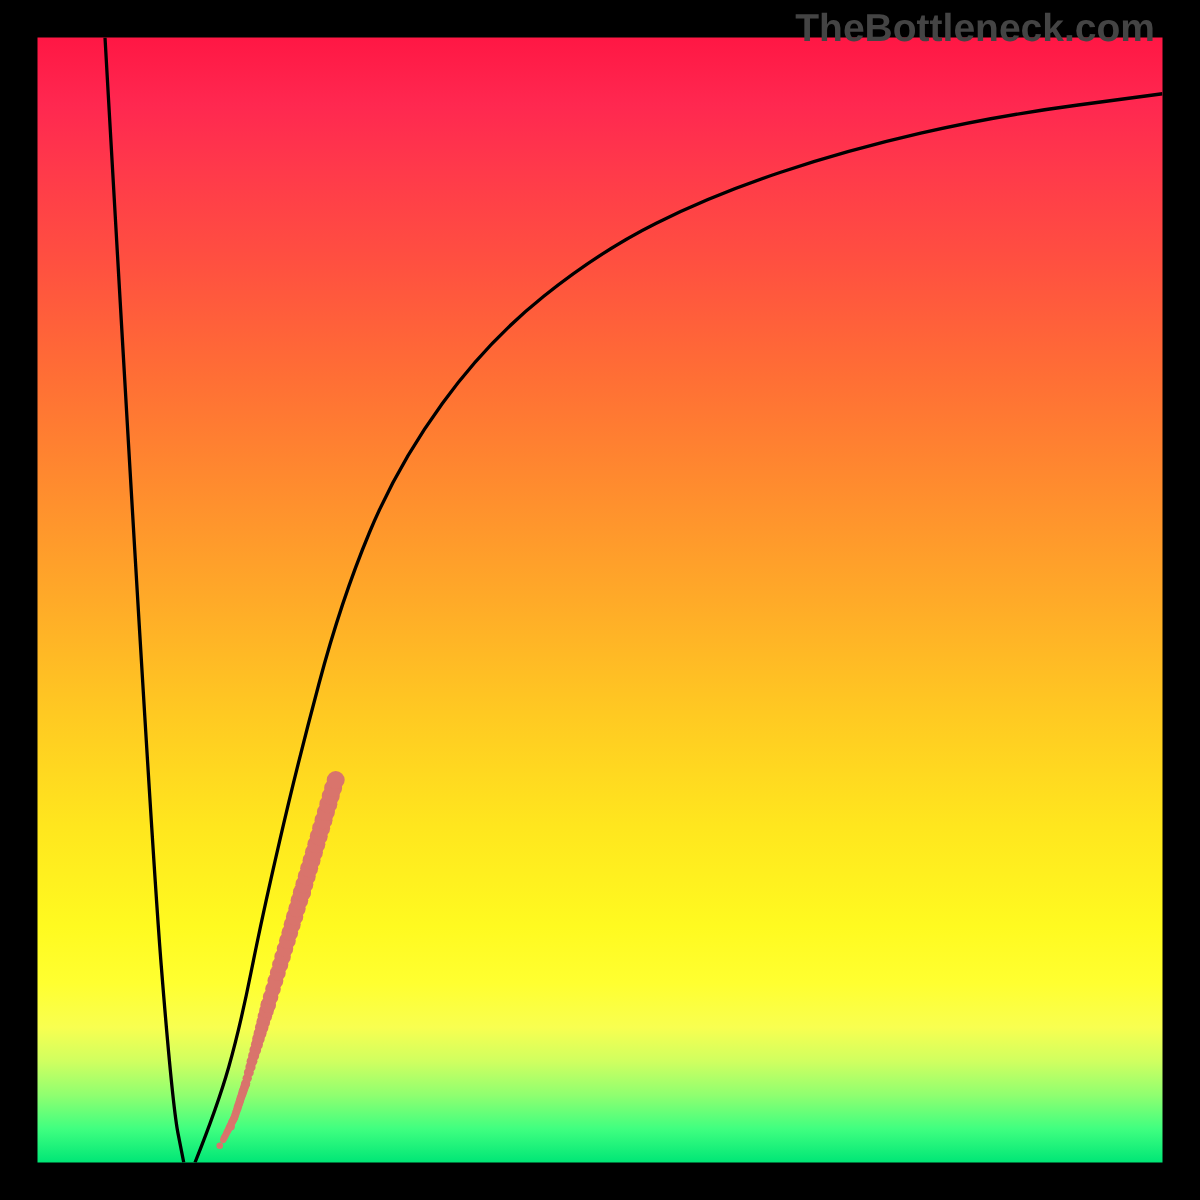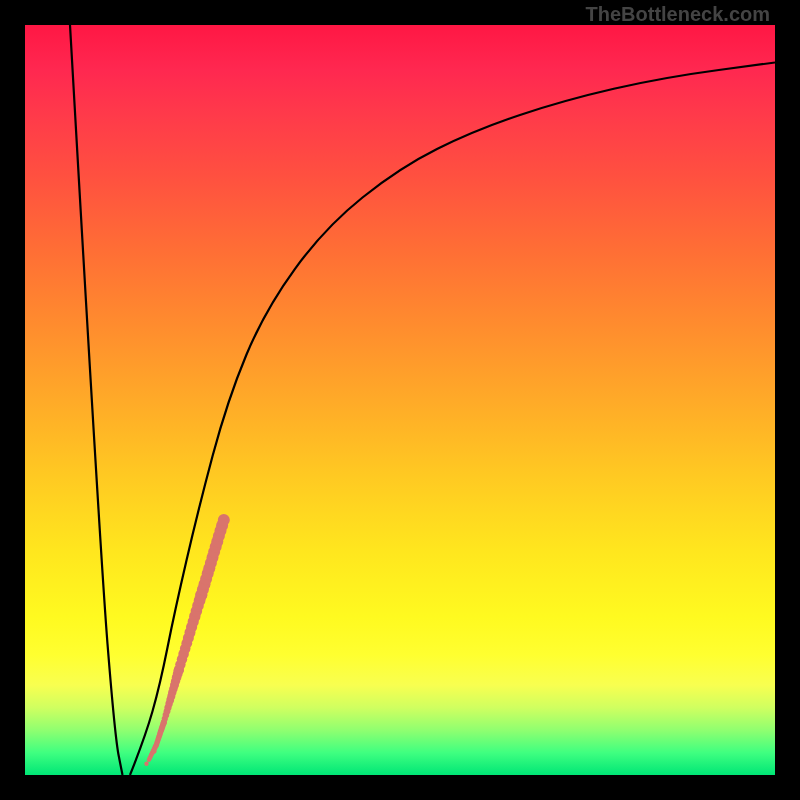--- a/index.html
+++ b/index.html
@@ -43,21 +43,21 @@
       #d0ff60 91%,
       #90ff70 94%,
       #40ff80 97%,
       #00e676 100%);
   }
   .watermark {
     position: absolute;
     top: 3px;
     right: 30px;
     color: #444;
-    font-size: 20px;
+    font-size: 26px;
     font-weight: bold;
     z-index: 10;
     text-align: right;
   }
   svg.curves {
     position: absolute;
     left: 0;
     top: 0;
     width: 100%;
     height: 100%;

